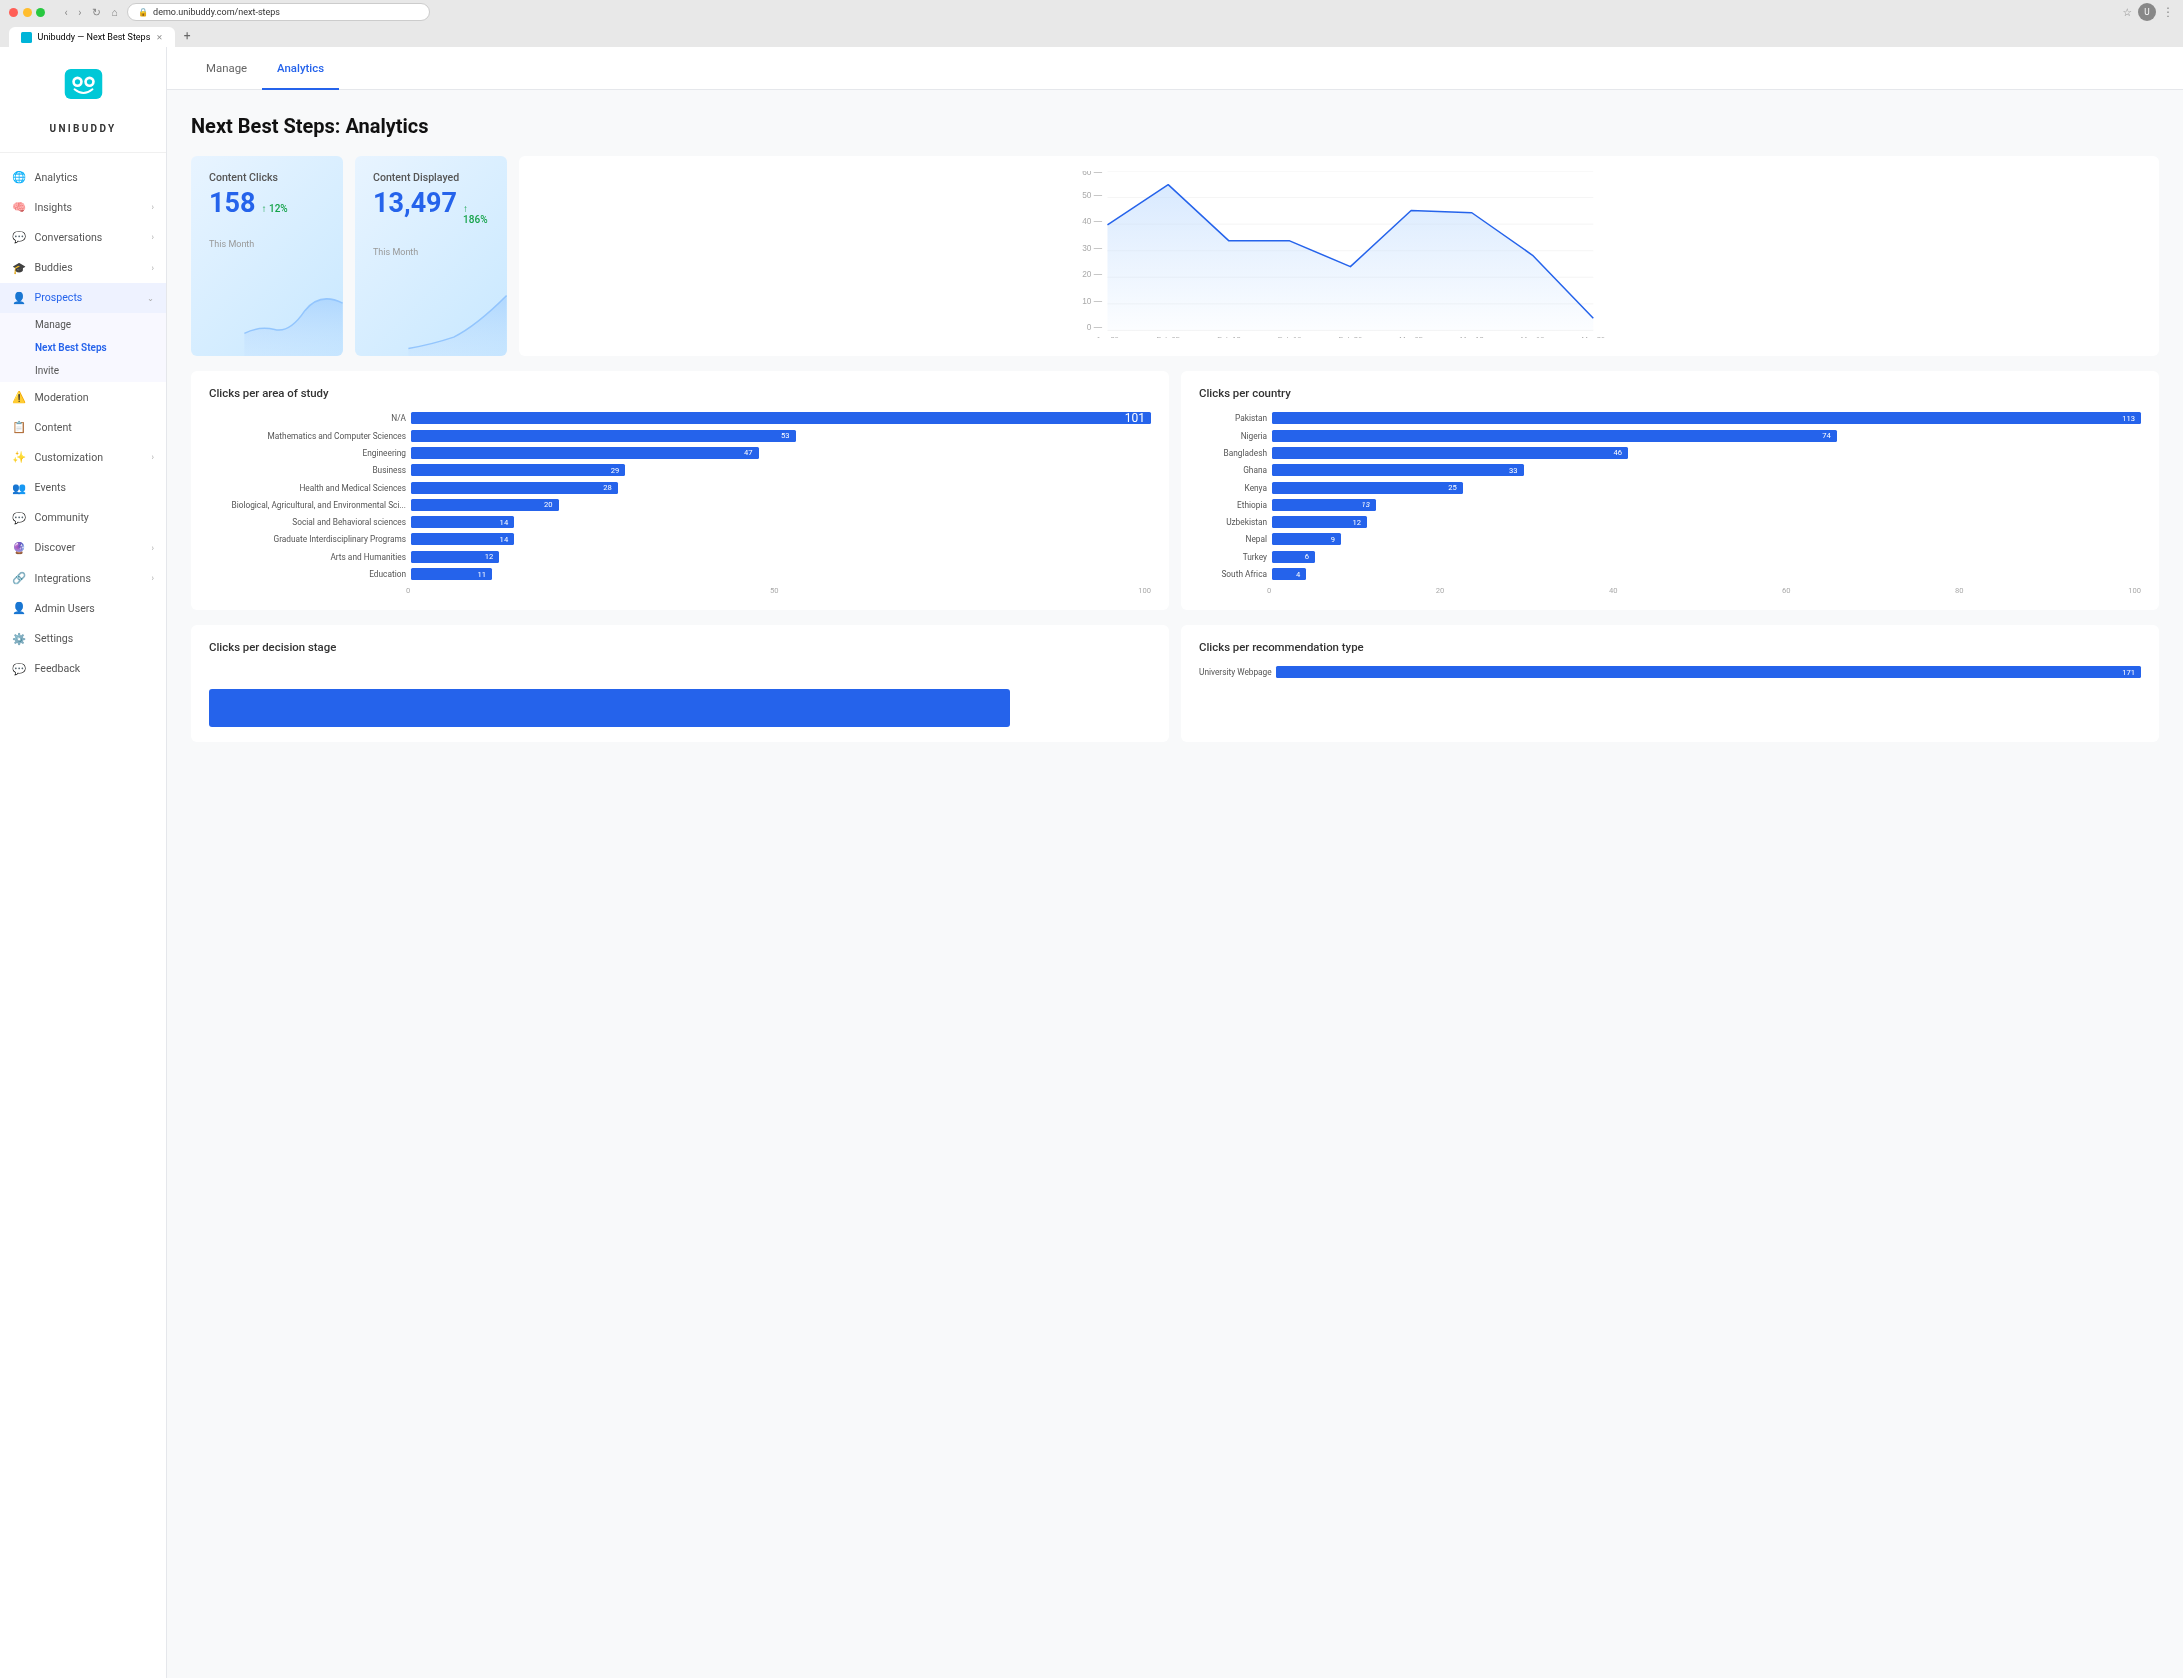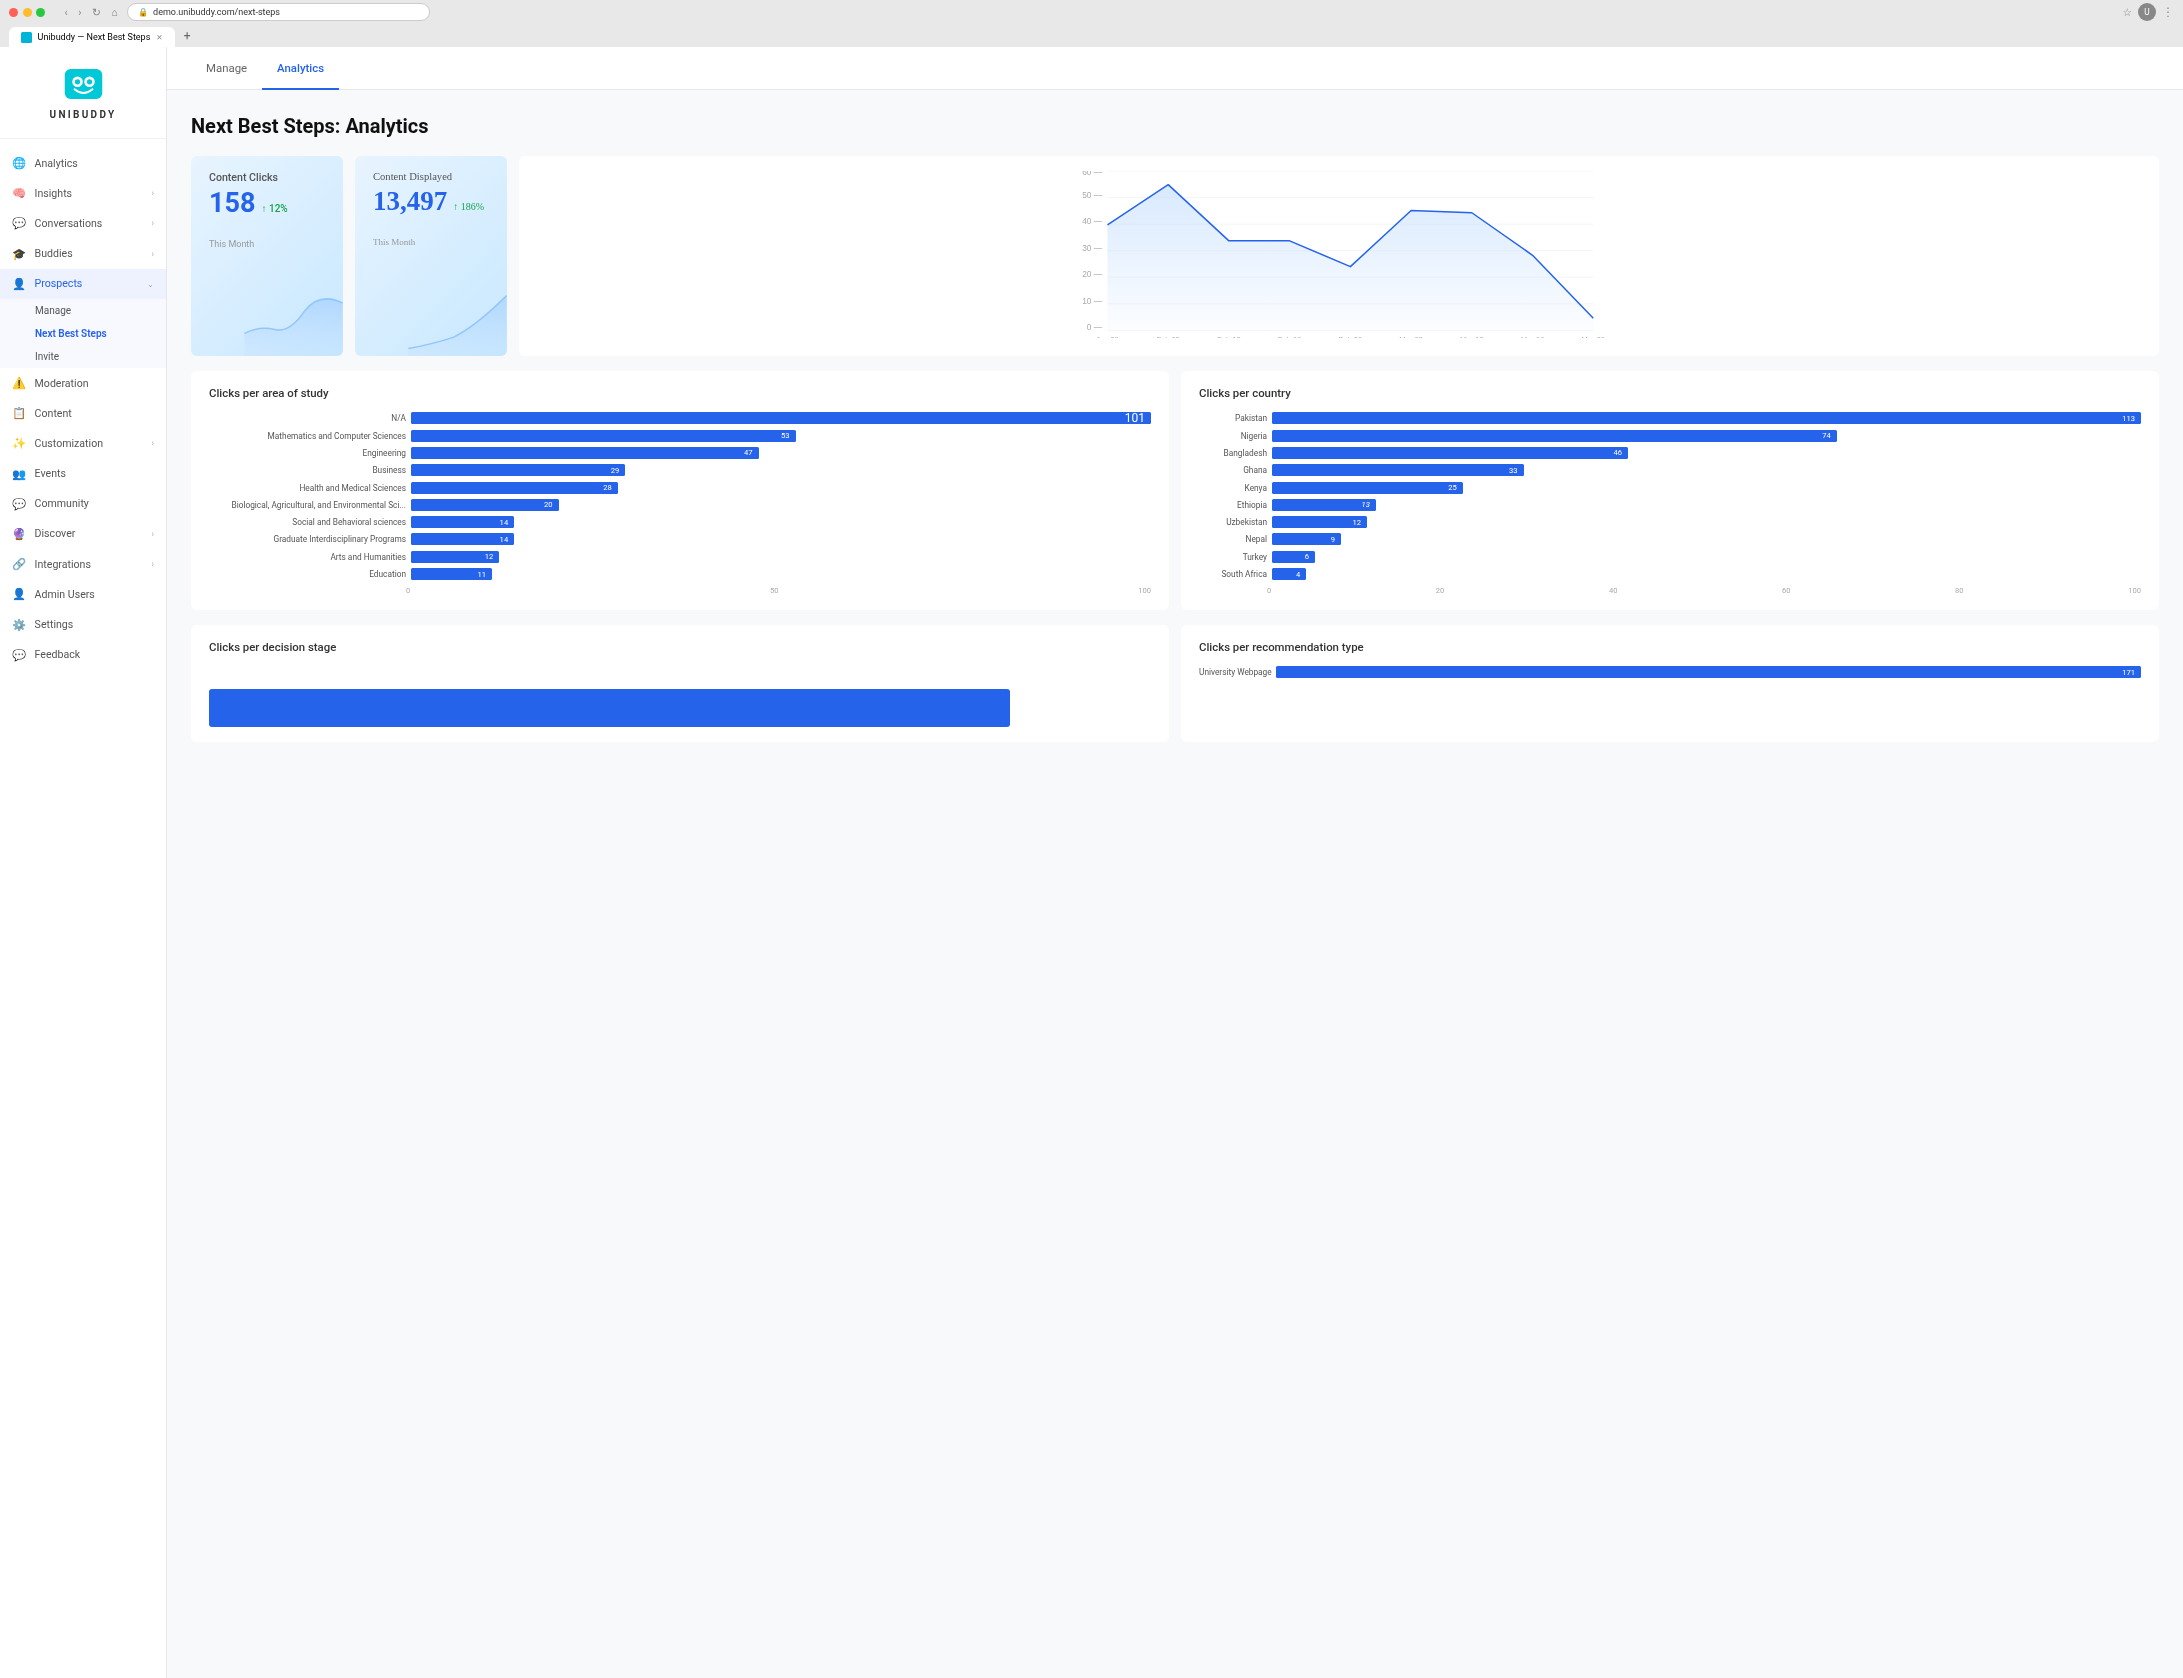--- a/index.html
+++ b/index.html
@@ -17,21 +17,21 @@
     .tab { background: white; border-radius: 6px 6px 0 0; padding: 4.5px 12px; font-size: 9px; display: flex; align-items: center; gap: 6px; cursor: pointer; }
     .tab-favicon { width: 10.6px; height: 10.6px; background: #00b4d8; border-radius: 1.5px; display: flex; align-items: center; justify-content: center; }
     .tab-close { color: #888; font-size: 7.6px; }
     .tab-new { padding: 4.5px 7.6px; color: #666; font-size: 12px; cursor: pointer; }
 
     
     .app { display: flex; flex: 1; overflow: hidden; }
 
     
     .sidebar { width: 167px; background: white; border-right: 0.8px solid #e5e7eb; display: flex; flex-direction: column; overflow-y: auto; flex-shrink: 0; }
-    .sidebar-logo { padding: 18px 15px; display: flex; flex-direction: column; align-items: center; gap: 6px; border-bottom: 0.8px solid #f0f0f0; }
+    .sidebar-logo { padding: 18px 15px; display: flex; flex-direction: column; align-items: center; gap: 20px; border-bottom: 0.8px solid #f0f0f0; }
     .logo-icon { width: 45px; height: 38px; }
     .logo-text { font-size: 10px; font-weight: 700; letter-spacing: 2.3px; color: #333; }
     .sidebar-nav { padding: 9px 0; flex: 1; }
     .nav-item { display: flex; align-items: center; padding: 7.6px 12px; cursor: pointer; color: #555; font-size: 10.6px; gap: 7.6px; transition: background 0.15s; position: relative; }
     .nav-item.active { background: #eef2ff; color: #2563eb; }
     .nav-item.active .nav-icon { color: #2563eb; }
     .nav-icon { width: 15px; height: 15px; display: flex; align-items: center; justify-content: center; flex-shrink: 0; font-size: 11.4px; color: #666; }
     .nav-chevron { margin-left: auto; font-size: 8.3px; color: #aaa; }
     .nav-sub { background: #f8f8ff; }
     .nav-sub-item { padding: 6px 12px 6px 35px; font-size: 10px; color: #555; cursor: pointer; }
@@ -247,21 +247,21 @@
               <linearGradient id="blueGrad1" x1="0" y1="0" x2="0" y2="1">
                 <stop offset="0%" stop-color="#93c5fd" stop-opacity="0.5"></stop>
                 <stop offset="100%" stop-color="#bfdbfe" stop-opacity="0.2"></stop>
               </linearGradient>
             </defs>
             <path d="M0 90 L0 60 Q20 50 40 55 Q60 60 80 30 Q100 5 130 20 L130 90 Z" fill="url(#blueGrad1)"></path>
             <path d="M0 60 Q20 50 40 55 Q60 60 80 30 Q100 5 130 20" stroke="#93c5fd" stroke-width="2" fill="none"></path>
           </svg>
         </div>
 
-        <div class="stat-card" style="background: linear-gradient(135deg, #e8f4ff 0%, #c8e8ff 100%); font-family: Liberation Serif, serif;">
+        <div class="stat-card" style="background: linear-gradient(135deg, #e8f4ff 0%, #c8e8ff 100%);">
           <div class="stat-label">Content Displayed</div>
           <div style="display:flex; align-items:baseline;">
             <span class="stat-value">13,497</span>
             <span class="stat-change">↑ 186%</span>
           </div>
           <div class="stat-period">This Month</div>
           <svg style="position:absolute;right:0;bottom:0;width:99px;height:68px;" viewBox="0 0 130 90">
             <defs>
               <linearGradient id="blueGrad2" x1="0" y1="0" x2="0" y2="1">
                 <stop offset="0%" stop-color="#93c5fd" stop-opacity="0.5"></stop>

